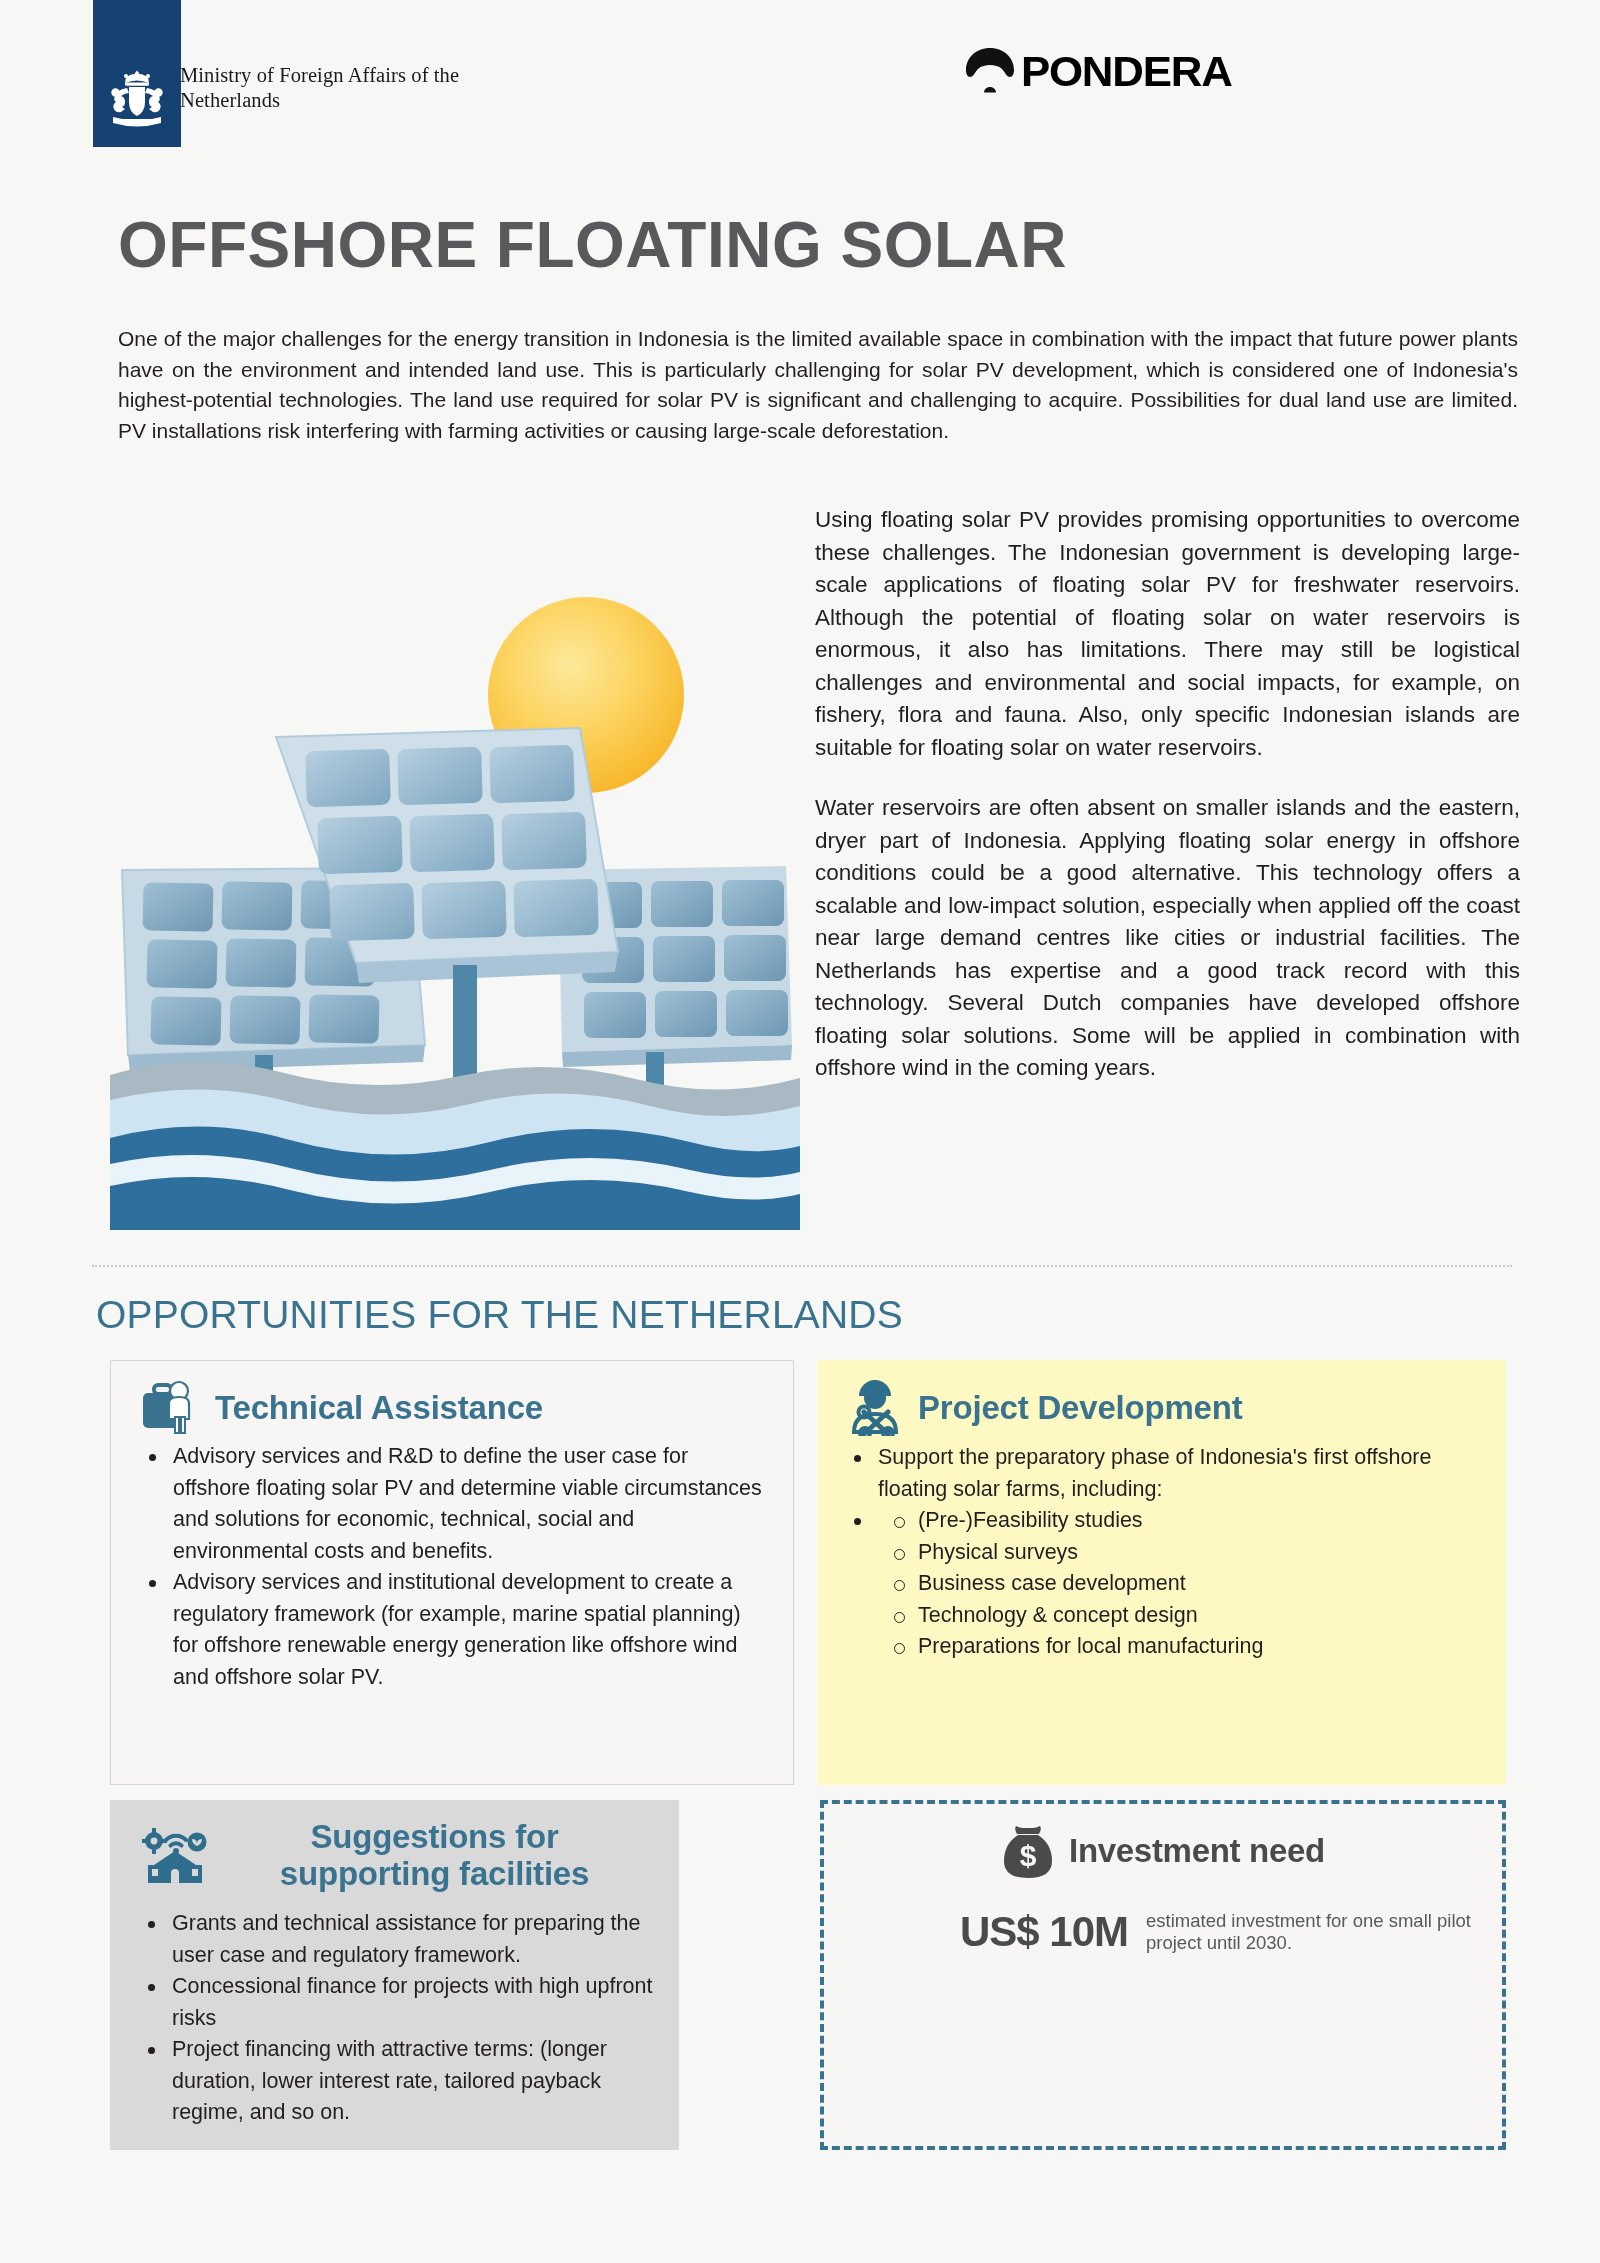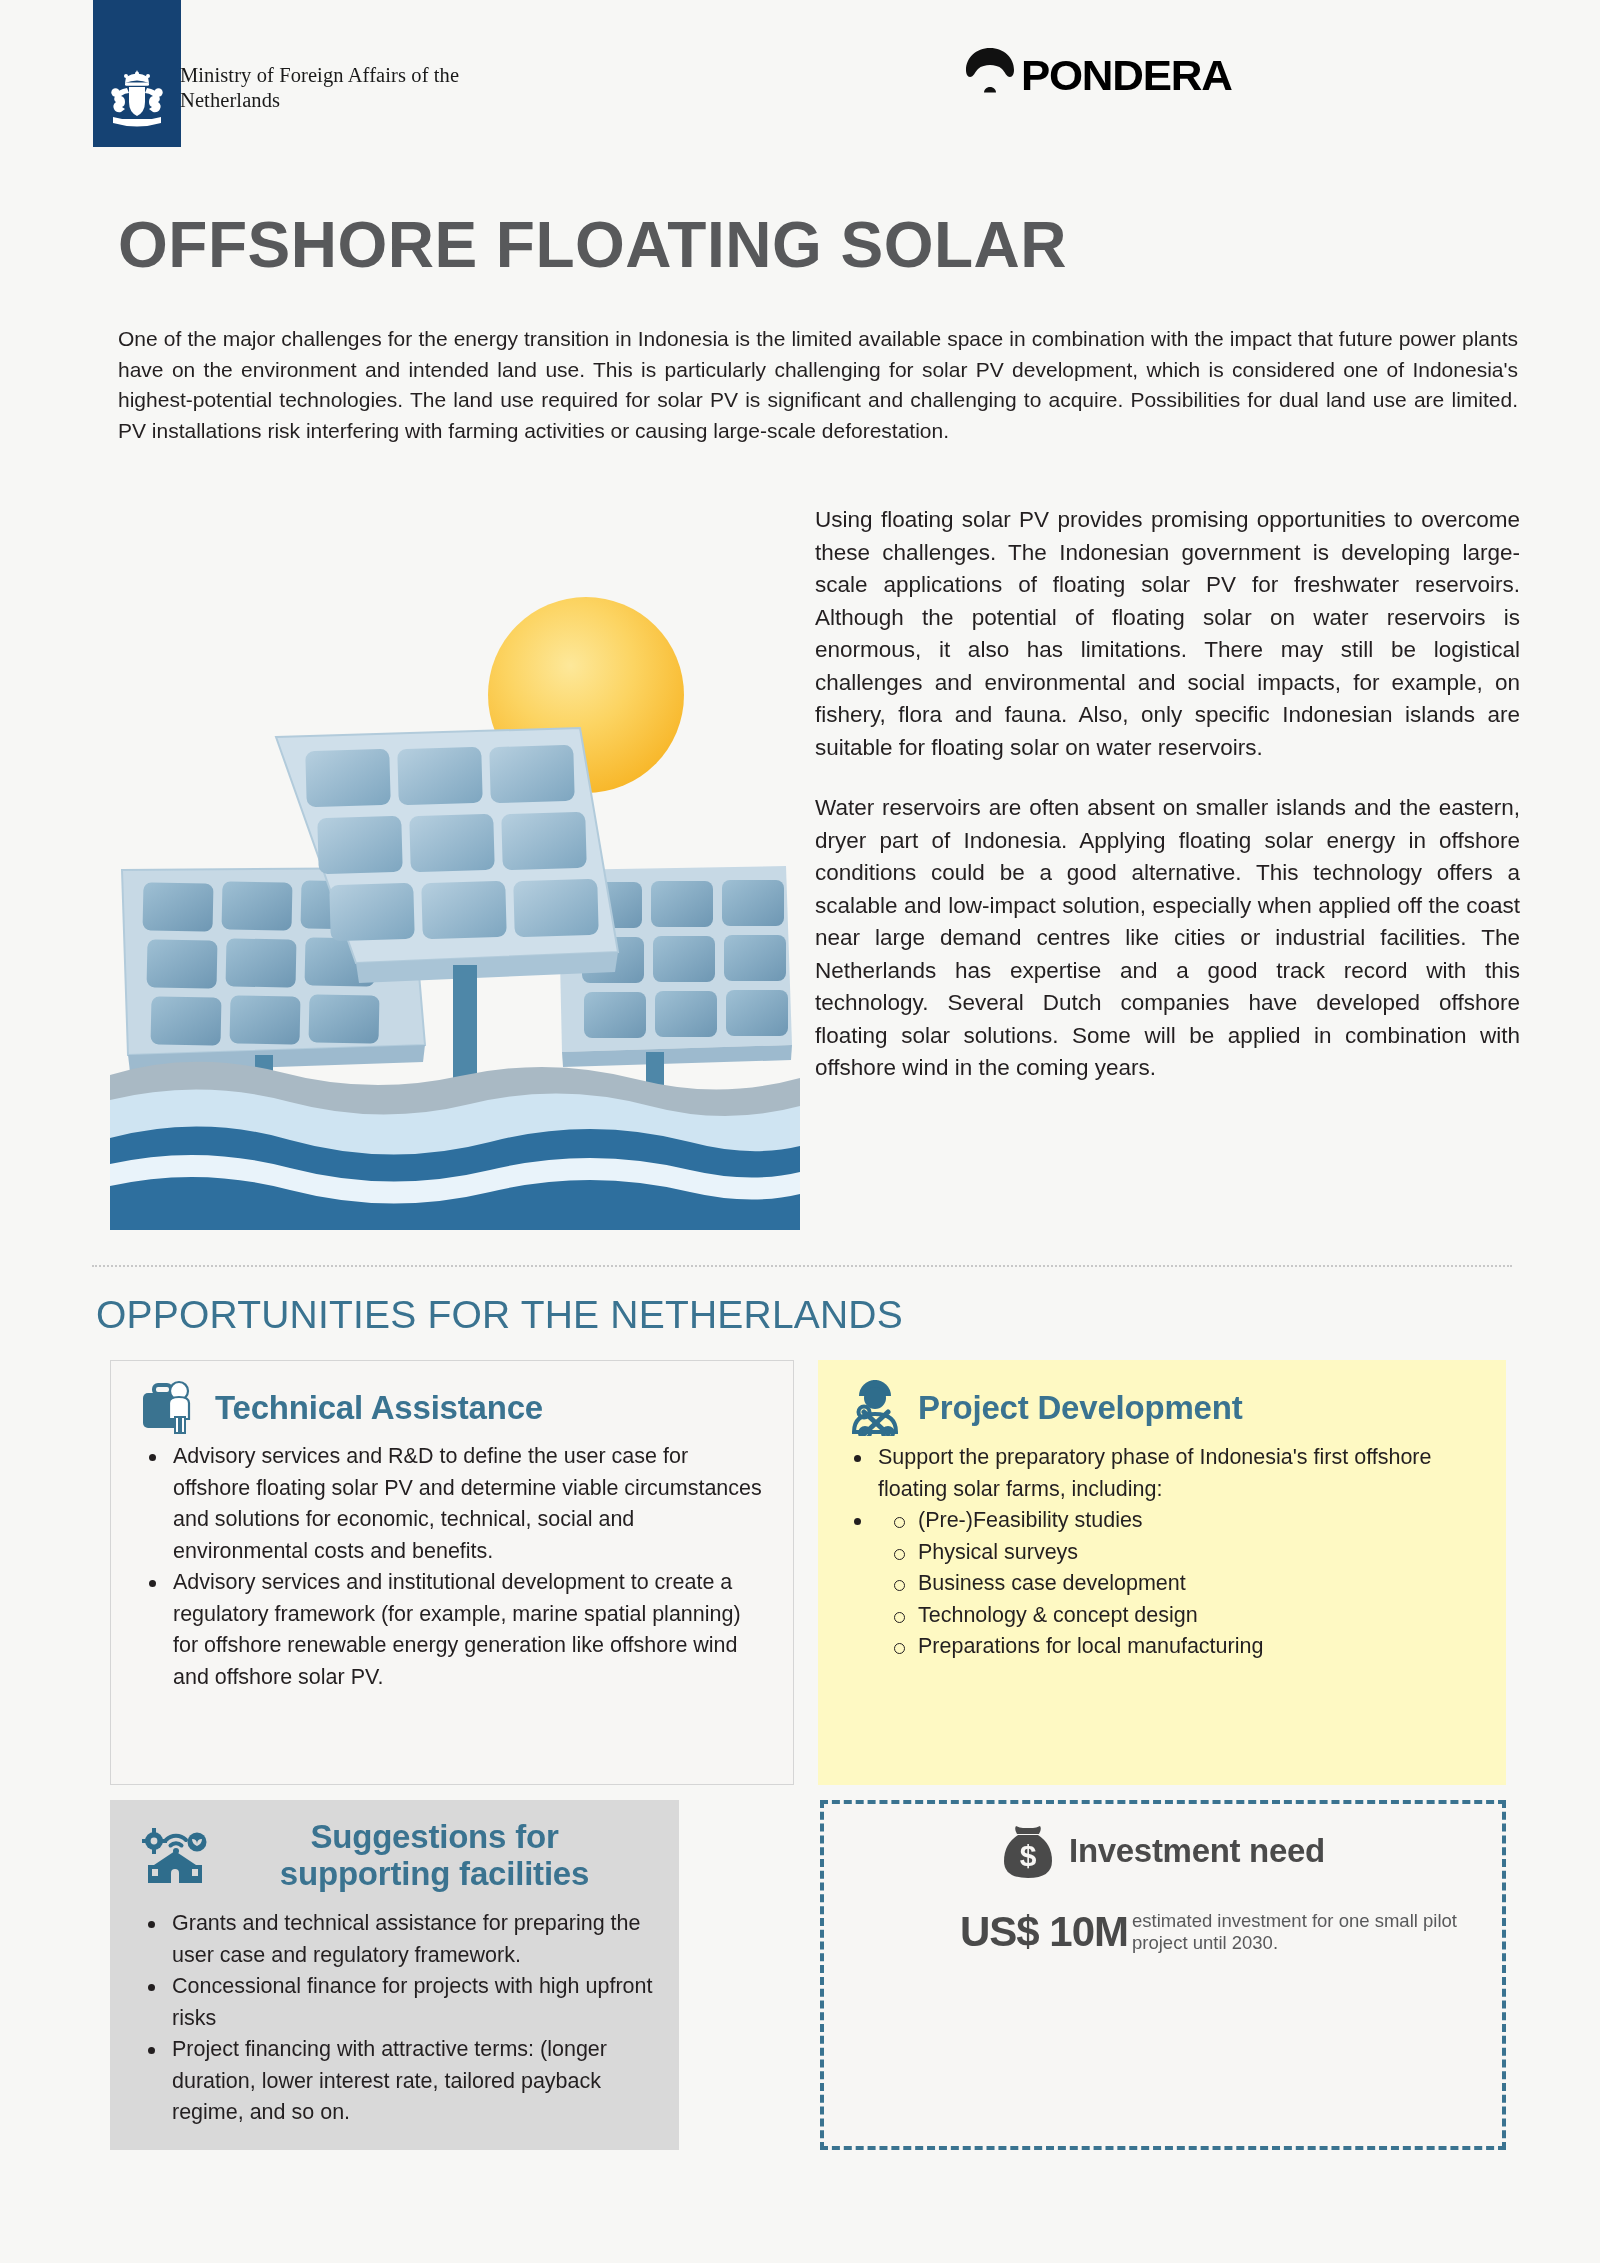--- a/index.html
+++ b/index.html
@@ -21,21 +21,21 @@
   }
   .nl-crest{position:absolute;left:93px;top:55px;width:88px;height:90px;}
   .ministry-text{
     position:absolute;left:180px;top:63px;
     font-family:"Liberation Serif", serif;
     font-size:20.5px;line-height:25px;color:#1a1a1a;
     letter-spacing:.1px;
   }
   .pondera{
     position:absolute;right:78px;top:42px;
-    display:flex;align-items:flex-end;gap:4px;
+    display:flex;align-items:center;gap:4px;
   }
   .pondera-mark{width:58px;height:58px;position:relative;}
   .pondera-word{
     font-size:43px;font-weight:bold;letter-spacing:-1.2px;color:#000;
     font-family:"Liberation Sans", sans-serif;
     transform:scaleX(1.02);
   }
 
   
   .title{
@@ -132,21 +132,21 @@
 
   
   .inv-head{
     display:flex;align-items:center;justify-content:center;gap:14px;
     padding-top:18px;
   }
   .inv-title{
     font-size:33px;font-weight:bold;color:#4a4a4a;letter-spacing:-.3px;
   }
   .inv-rows{padding:28px 30px 0 34px;}
-  .inv-row{display:flex;align-items:center;gap:4px;margin-bottom:24px;}
+  .inv-row{display:flex;align-items:center;gap:18px;margin-bottom:24px;}
   .inv-amount{
     font-size:42px;font-weight:bold;color:#4a4a4a;
     letter-spacing:-1px;white-space:nowrap;
     min-width:270px;text-align:right;
   }
   .inv-desc{
     font-size:18.5px;line-height:22px;color:#58595b;
   }
 </style>
 </head>

